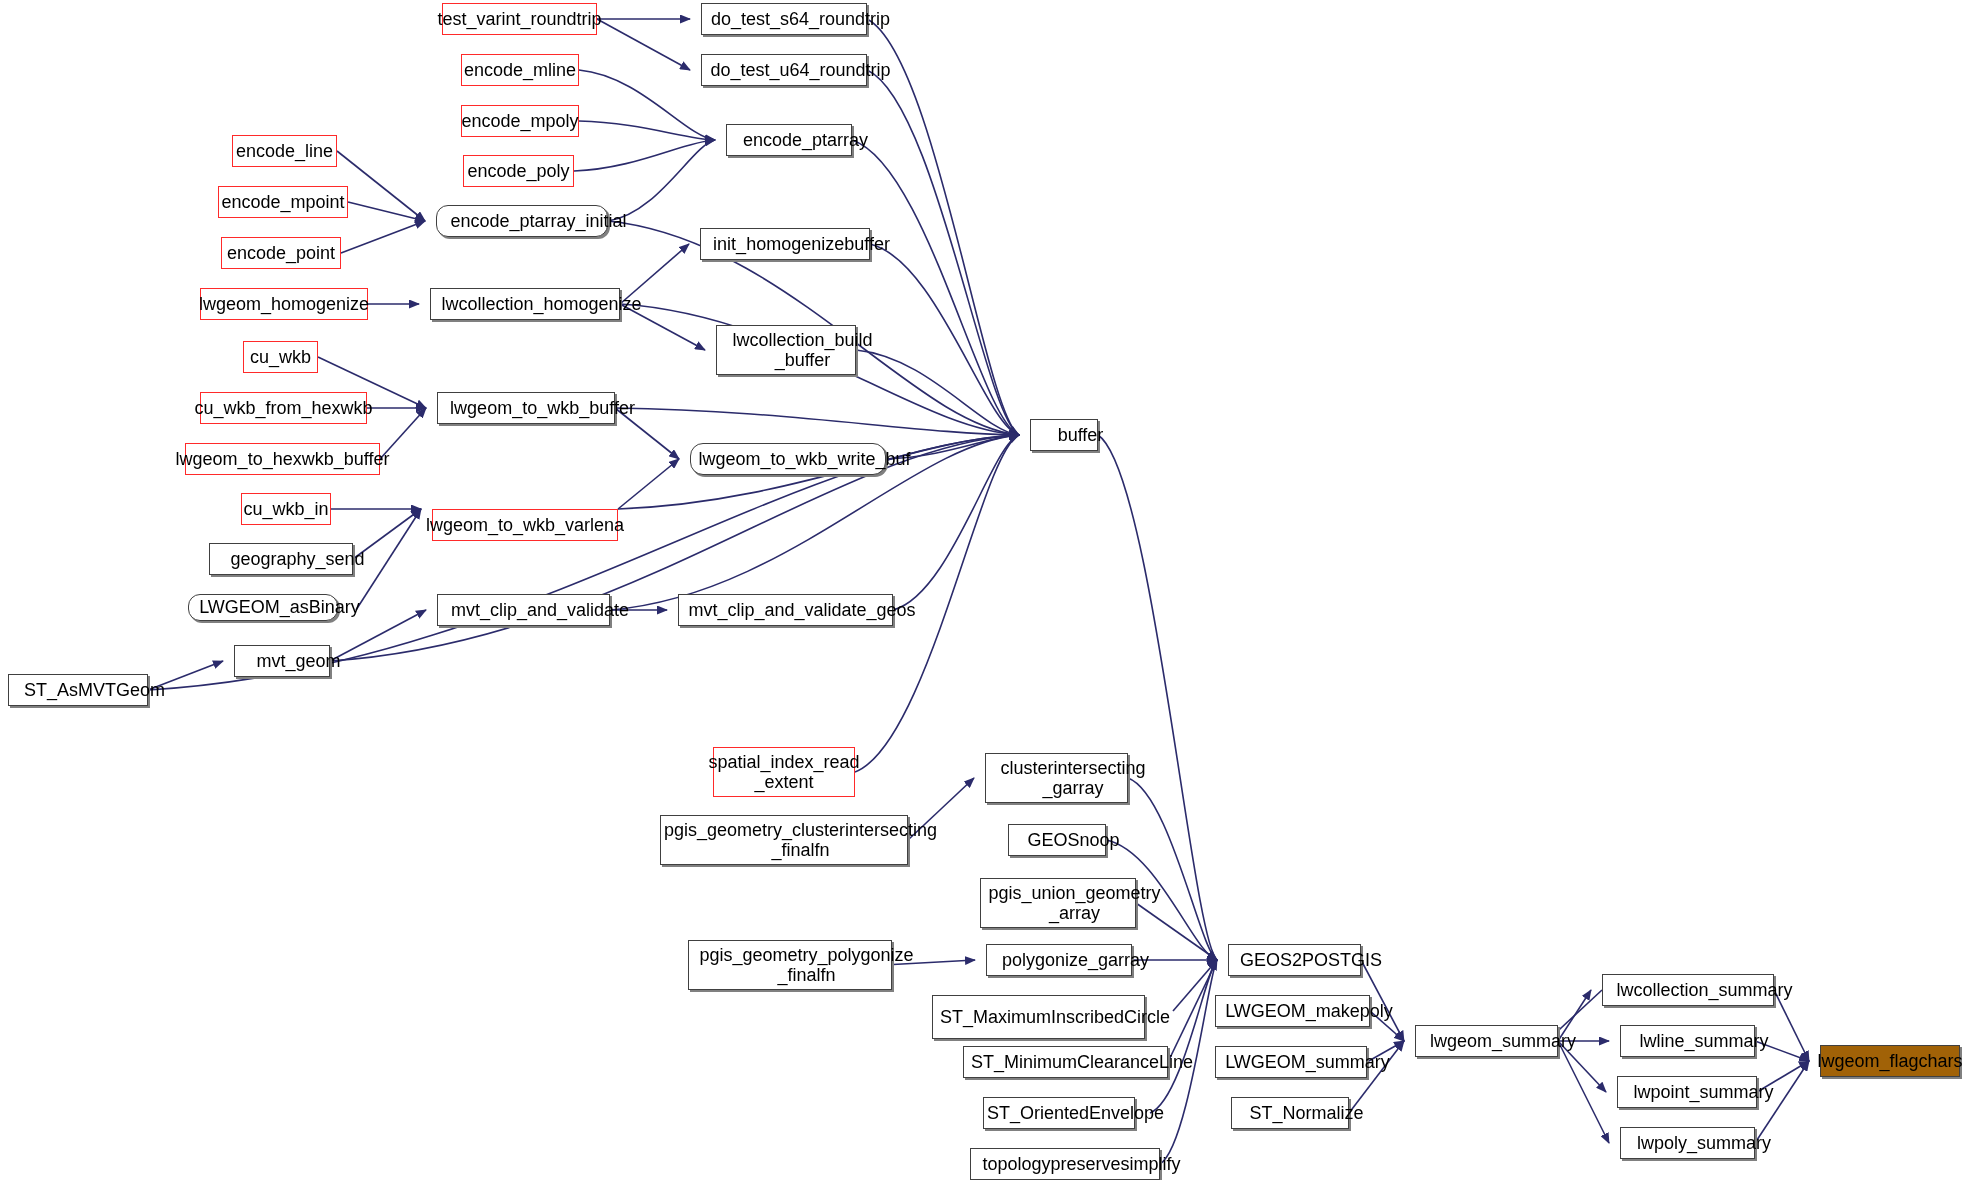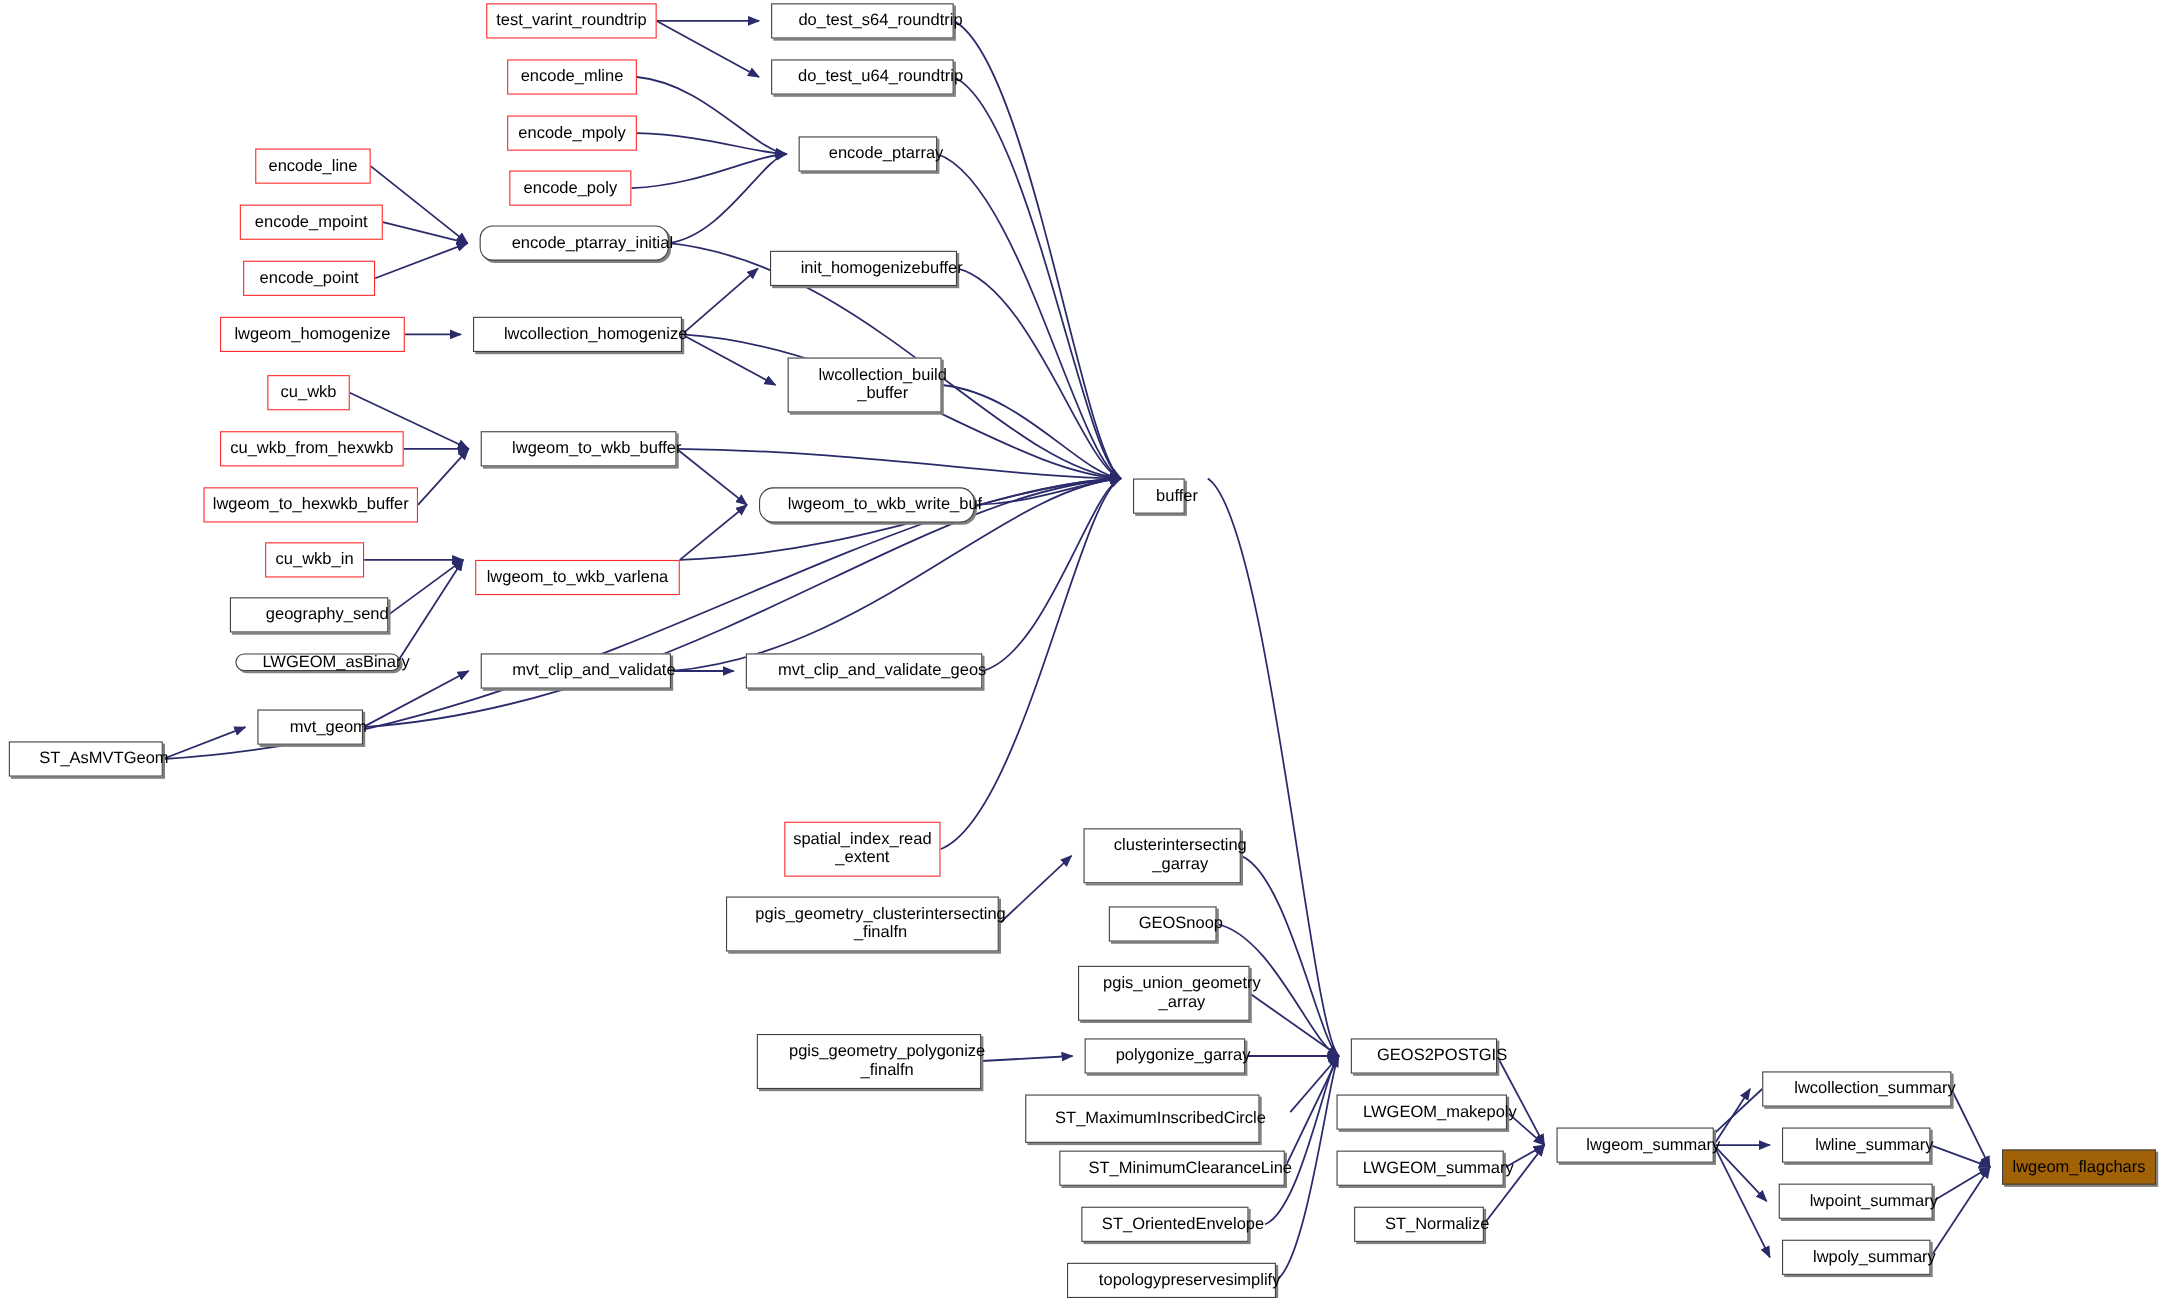--- a/index.html
+++ b/index.html
@@ -1,21 +1,21 @@
 <!DOCTYPE html>
 <html><head>
 <meta charset="utf-8">
 <style>
   html,body{margin:0;padding:0;background:#ffffff;}
   #canvas{position:relative;width:1965px;height:1180px;background:#ffffff;
           font-family:"Liberation Sans", sans-serif;overflow:hidden;}
   svg#edges{position:absolute;left:0;top:0;width:1965px;height:1180px;}
   .node{position:absolute;box-sizing:border-box;display:flex;align-items:center;
         justify-content:center;text-align:center;background:#ffffff;
-        font-size:15px;color:#000000;line-height:1.12;white-space:pre-line;}
+        font-size:18px;color:#000000;line-height:1.12;white-space:pre-line;}
   .node.black{border:1.5px solid #404040;padding-left:33px;}
   .node.red{border:1.5px solid #ff2a2a;}
   .node.target{border:1.5px solid #404040;background:#a16207;}
   .node.shadow{box-shadow:2px 2px 0 0 #808080;}
 </style>
 </head>
 <body>
 
 <div id="canvas">
   <svg id="edges">
@@ -102,27 +102,27 @@
       <div class="node black shadow" style="left: 436px; top: 205px; width: 172px; height: 32px; border-radius: 12px;">encode_ptarray_initial</div>
       <div class="node red" style="left: 221px; top: 237px; width: 120px; height: 32px;">encode_point</div>
       <div class="node black shadow" style="left: 700px; top: 228px; width: 170px; height: 32px;">init_homogenizebuffer</div>
       <div class="node red" style="left: 200px; top: 288px; width: 168px; height: 32px;">lwgeom_homogenize</div>
       <div class="node black shadow" style="left: 430px; top: 288px; width: 190px; height: 32px;">lwcollection_homogenize</div>
       <div class="node black shadow" style="left: 716px; top: 325px; width: 140px; height: 50px;">lwcollection_build
 _buffer</div>
       <div class="node red" style="left: 243px; top: 341px; width: 75px; height: 32px;">cu_wkb</div>
       <div class="node red" style="left: 200px; top: 392px; width: 167px; height: 32px;">cu_wkb_from_hexwkb</div>
       <div class="node black shadow" style="left: 437px; top: 392px; width: 178px; height: 32px;">lwgeom_to_wkb_buffer</div>
-      <div class="node black shadow" style="left: 1030px; top: 419px; width: 47px; height: 32px; margin-top: 16px;">buffer</div>
+      <div class="node black shadow" style="left: 1030px; top: 419px; width: 68px; height: 32px;">buffer</div>
       <div class="node red" style="left: 185px; top: 443px; width: 195px; height: 32px;">lwgeom_to_hexwkb_buffer</div>
       <div class="node black shadow" style="left: 690px; top: 443px; width: 196px; height: 32px; border-radius: 13px;">lwgeom_to_wkb_write_buf</div>
       <div class="node red" style="left: 241px; top: 493px; width: 90px; height: 32px;">cu_wkb_in</div>
       <div class="node red" style="left: 432px; top: 493px; width: 186px; height: 32px; margin-top: 16px;">lwgeom_to_wkb_varlena</div>
       <div class="node black shadow" style="left: 209px; top: 543px; width: 144px; height: 32px;">geography_send</div>
-      <div class="node black shadow" style="left: 214px; top: 594px; width: 150px; height: 16px; border-radius: 12px;">LWGEOM_asBinary</div>
+      <div class="node black shadow" style="left: 188px; top: 594px; width: 150px; height: 27px; border-radius: 12px;">LWGEOM_asBinary</div>
       <div class="node black shadow" style="left: 437px; top: 594px; width: 173px; height: 32px;">mvt_clip_and_validate</div>
       <div class="node black shadow" style="left: 678px; top: 594px; width: 215px; height: 32px;">mvt_clip_and_validate_geos</div>
       <div class="node black shadow" style="left: 234px; top: 645px; width: 96px; height: 32px;">mvt_geom</div>
       <div class="node black shadow" style="left: 8px; top: 674px; width: 140px; height: 32px;">ST_AsMVTGeom</div>
       <div class="node red" style="left: 713px; top: 747px; width: 142px; height: 50px;">spatial_index_read
 _extent</div>
       <div class="node black shadow" style="left: 985px; top: 753px; width: 143px; height: 50px;">clusterintersecting
 _garray</div>
       <div class="node black shadow" style="left: 660px; top: 815px; width: 248px; height: 50px;">pgis_geometry_clusterintersecting
 _finalfn</div>

